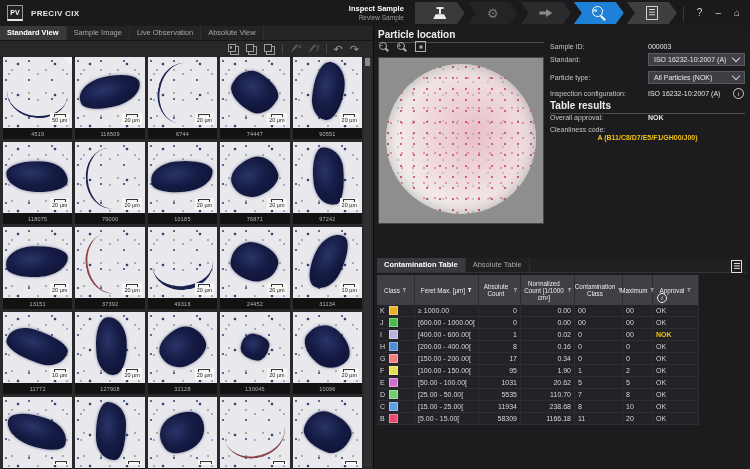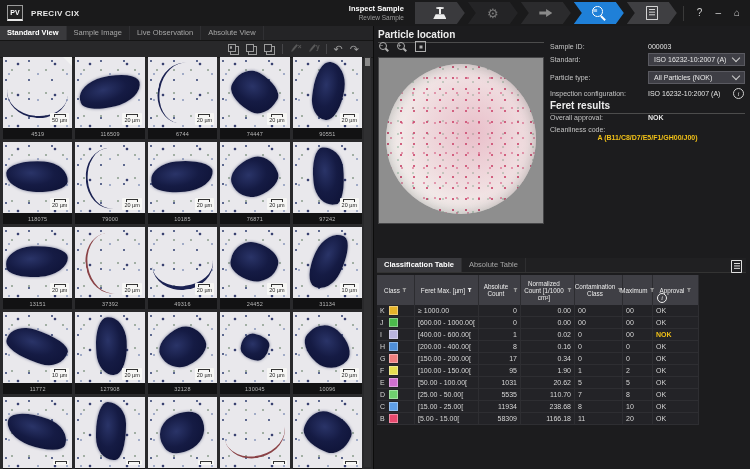--- a/index.html
+++ b/index.html
@@ -558,33 +558,33 @@
               <span>All Particles (NOK)</span>
               <span class="i-chev chev"></span>
             </div>
           </div>
           <div class="si-row f4">
             <span class="lab">Inspection configuration:</span>
             <span class="val">ISO 16232-10:2007 (A)</span>
             <span class="i-info iright">i</span>
           </div>
         </div>
-      <div class="panel-title sr-title">Feret results</div>
+      <div class="panel-title sr-title">Table results</div>
       <div class="si-row r1">
         <span class="lab">Overall approval:</span>
         <span class="val warn nok-text">NOK</span>
       </div>
       <div class="si-row r2">
         <span class="lab">Cleanliness code:</span>
       </div>
       <div class="code-row nok-text">A (B11/C8/D7/E5/F1/GH00/J00)</div>
     </div>
 
     <div class="ct-tabs" id="ct-tabs">
-        <div class="ct-tab active">Classification Table</div>
+        <div class="ct-tab active">Contamination Table</div>
         <div class="ct-tab">Absolute Table</div>
       </div>
     <span class="ct-export">
       <span class="ic i-doc"></span>
     </span>
     <div class="table">
       <div class="thead" id="tbl-head">
           <div class="th">
             <span class="htxt">Class</span>
             <span class="i-funnel fun"></span>

